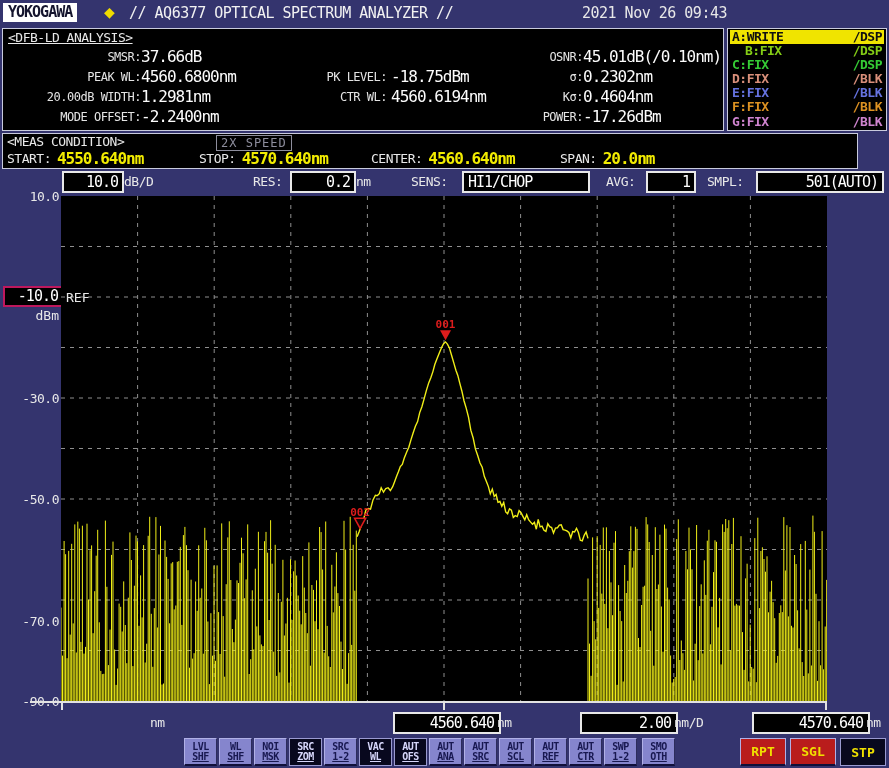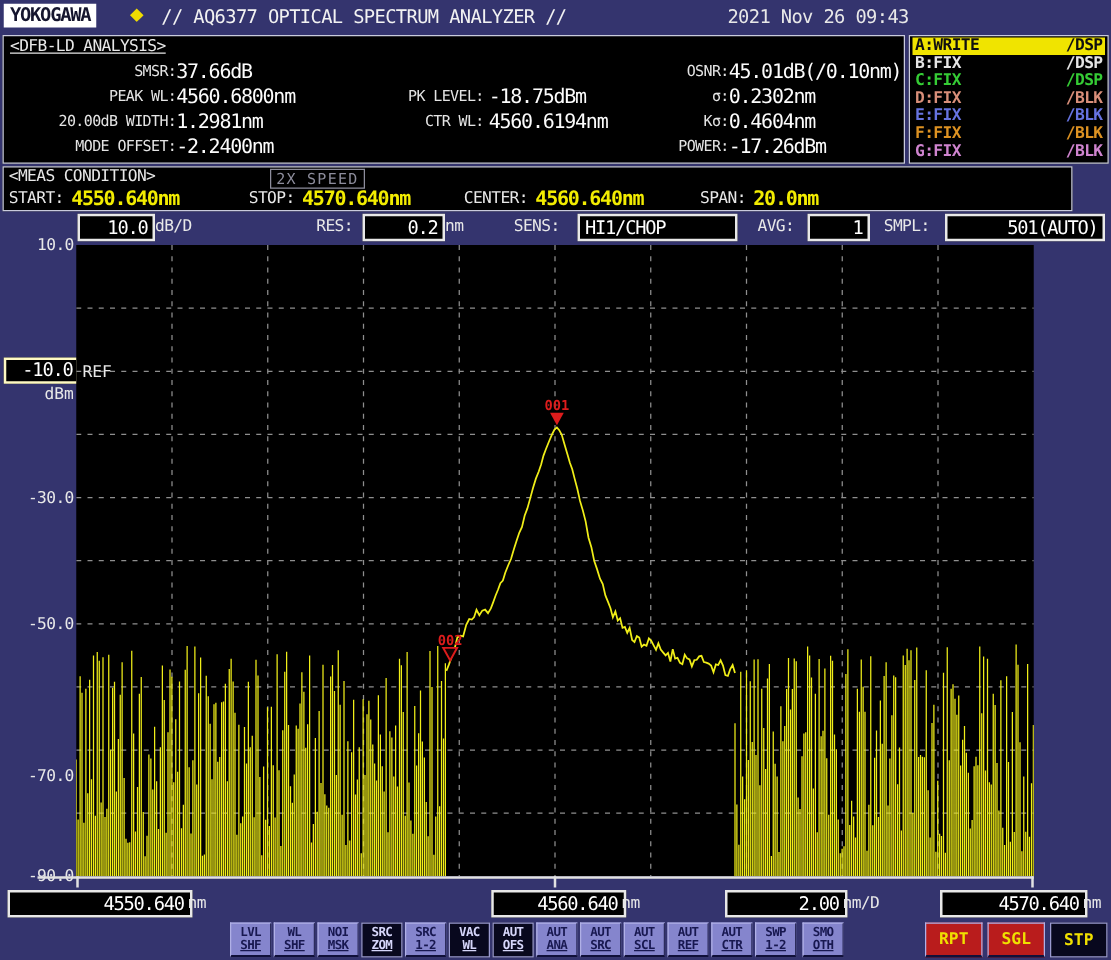--- a/index.html
+++ b/index.html
@@ -40,21 +40,21 @@
   .mf .val{font-size:16px;font-weight:bold;color:#f2ec00;letter-spacing:-1px;margin-left:6px;}
 
   
   .hbox{position:absolute;top:171px;background:#000;border:2px solid #e8e8e8;color:#fff;
         font-size:15px;height:18px;line-height:18px;text-align:right;padding:0 4px;letter-spacing:-1px;}
   .hbox.left{text-align:left;}
   .hlab{position:absolute;top:174px;font-size:13px;letter-spacing:-0.5px;}
 
   
   .ylab{position:absolute;left:16px;width:43px;text-align:right;font-size:13px;letter-spacing:-0.5px;}
-  .refbox{position:absolute;left:3px;width:50px;background:#000;border:2px solid #fef9c3;color:#fff;
+  .refbox{position:absolute;left:3px;width:50px;background:#000;border:2px solid #be185d;color:#fff;
           font-size:15px;height:17px;line-height:17px;text-align:right;padding:0 3px;letter-spacing:-1px;}
   .refunit{position:absolute;left:16px;width:43px;text-align:right;font-size:13px;}
 
   
   .plot{position:absolute;left:61px;top:196px;width:766px;height:505px;background:#000;}
   .grid{stroke:#8f8f8f;stroke-width:1;stroke-dasharray:4 5;}
   .trace-noise{stroke:#f0ee18;stroke-width:1;fill:none;}
   .trace-line{stroke:#f0ee18;stroke-width:1.4;fill:none;}
   .mk{fill:#dd1c1c;}
   .mk.open{fill:#120202;stroke:#dd1c1c;stroke-width:1.6;}
@@ -127,21 +127,21 @@
       <span class="an-l">POWER:</span>
       <span class="an-v">-17.26dBm</span>
     </div>
   </div>
 
   <div class="abs panel traces" id="trace-list">
       <div class="trace-row active">
         <span>A:WRITE</span>
         <span>/DSP</span>
       </div>
-      <div class="trace-row" style="color: #e5e5e5;">
+      <div class="trace-row" style="color: #84cc16; margin-left: 13px;">
         <span>B:FIX</span>
         <span>/DSP</span>
       </div>
       <div class="trace-row" style="color: rgb(53, 204, 53);">
         <span>C:FIX</span>
         <span>/DSP</span>
       </div>
       <div class="trace-row" style="color: rgb(217, 143, 122);">
         <span>D:FIX</span>
         <span>/BLK</span>
@@ -229,21 +229,20 @@
         <text x="384.5319999999986" y="132.1875" text-anchor="middle" class="mklab">001</text>
         <polygon points="299.1229999999805,332.3 293.6229999999805,322.3 304.6229999999805,322.3" class="mk open"></polygon>
         <text x="299.1229999999805" y="320.3" text-anchor="middle" class="mklab">002</text>
       </svg></div>
 
   <div class="axisline"></div>
   <div class="tick" style="left:61px;"></div>
   <div class="tick" style="left:443px;"></div>
   <div class="tick" style="left:825px;"></div>
 
-  <div class="bbox" style="left:6px;width:134px;">4550.640</div>
   <div class="blab" style="left:150px;">nm</div>
   <div class="bbox" style="left:393px;width:94px;">4560.640</div>
   <div class="blab" style="left:497px;">nm</div>
   <div class="bbox" style="left:580px;width:84px;">2.00</div>
   <div class="blab" style="left:674px;">nm/D</div>
   <div class="bbox" style="left:752px;width:104px;">4570.640</div>
   <div class="blab" style="left:866px;">nm</div>
 
   <div id="toolbar">
       <div class="softkey" style="left: 184px;">

